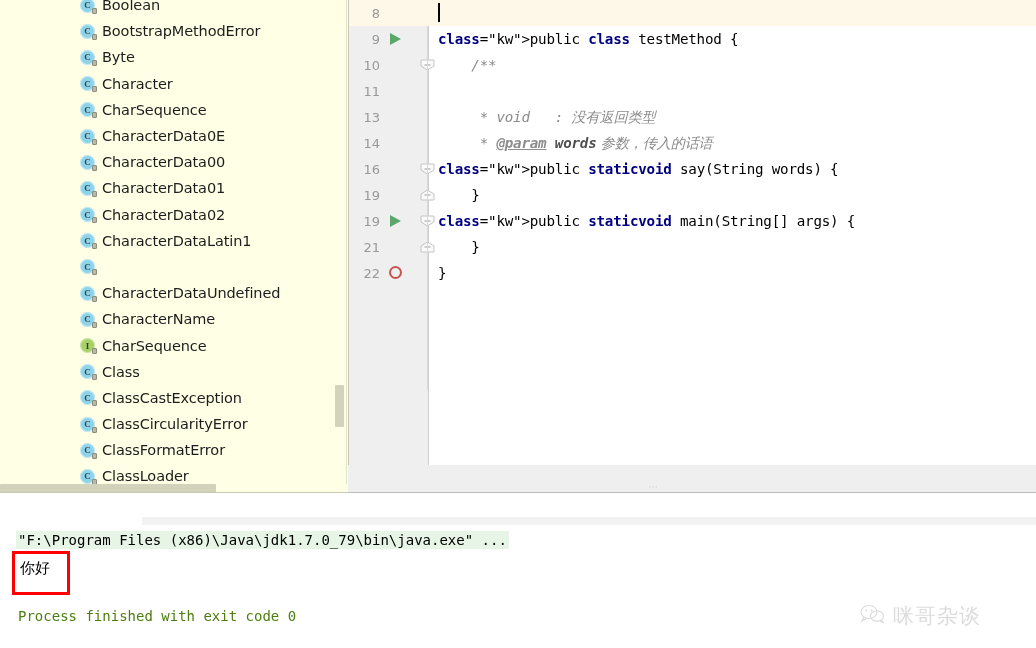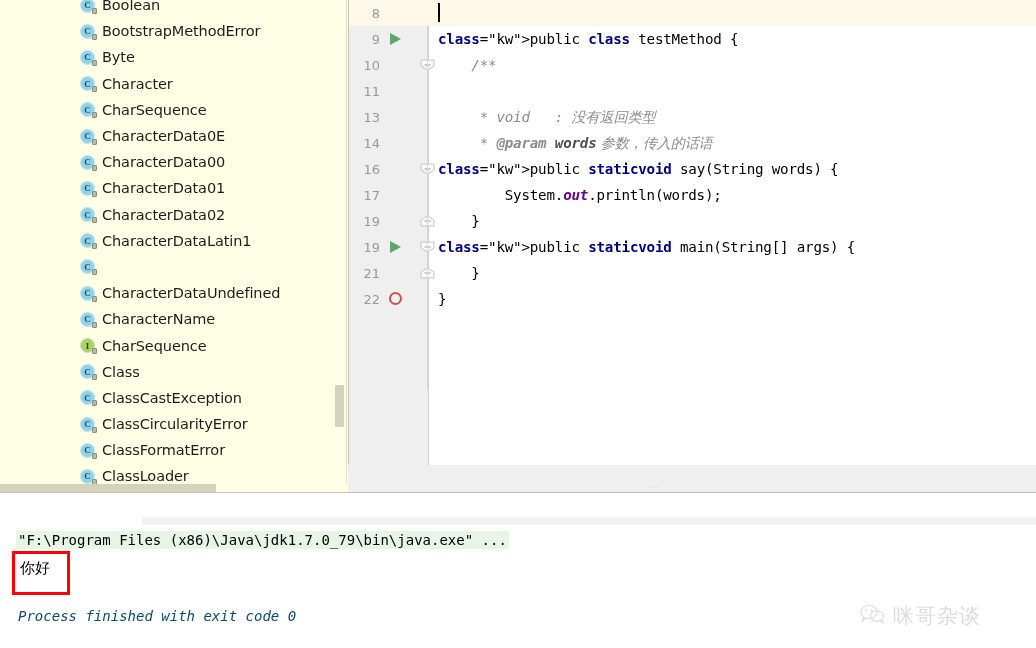--- a/index.html
+++ b/index.html
@@ -130,21 +130,21 @@
   .fold .hex{
     position:absolute;left:0;top:0;width:15px;height:12px;
   }
   .fold-indent{
     position:absolute;left:79px;width:1px;background:#d9d9d9;
   }
 
   
   .kw{color:#000080;font-weight:bold;}
   .cmt{color:#8c8c8c;font-style:italic;}
-  .cmt-tag{color:#8c8c8c;font-style:italic;font-weight:bold;}
+  .cmt-tag{color:#8c8c8c;font-style:italic;font-weight:bold;text-decoration:underline;}
   .cmt-param{color:#505050;font-style:italic;font-weight:bold;}
   .str{color:#0f9d15;}
   .field{color:#660099;font-weight:bold;font-style:italic;}
   .meth{font-style:italic;}
   .hint{
     background:#eeeeee;color:#909090;border-radius:2px;
     padding:0 2px;font-size:13px;
   }
   .cjk{font-family:"DejaVu Sans", sans-serif;}
 
@@ -189,21 +189,21 @@
     position:absolute;left:0;top:32px;width:1036px;height:123px;
     background:#ffffff;
     font-family:"DejaVu Sans Mono", monospace;
     font-size:14px;
   }
   .con-line{position:absolute;left:18px;white-space:pre;}
   .con-cmd{
     top:6px;left:16px;background:#e7f5e7;color:#000;padding:1px 2px;
   }
   .con-out{top:34px;left:20px;color:#000;font-family:"DejaVu Sans", sans-serif;font-size:15px;text-align:center;}
-  .con-fin{top:83px;left:18px;color:#0c4a6e;font-style:italic;}
+  .con-fin{top:83px;left:18px;color:#4d7c0f;}
   .redbox{
     position:absolute;left:12px;top:551px;width:58px;height:44px;
     border:3px solid #ff0000;box-sizing:border-box;
   }
 
   
   .watermark{
     position:absolute;left:860px;top:602px;
     display:flex;align-items:center;opacity:.30;
   }
@@ -317,21 +317,20 @@
               <path d="M1 1 H14 V7 L7.5 11 L1 7 Z" fill="#fafafa" stroke="#c4c4c4" stroke-width="1"></path>
               <line x1="4.5" y1="6" x2="10.5" y2="6" stroke="#9b9b9b" stroke-width="1"></line>
             </svg></span><span class="ed-code"><span class="cmt">    /**</span></span></div>
         <div class="ed-row"><span class="ed-num">11</span></div>
         <div class="ed-row"><span class="ed-num">13</span><span class="ed-code"><span class="cmt">     * void   : 没有返回类型</span></span></div>
         <div class="ed-row"><span class="ed-num">14</span><span class="ed-code"><span class="cmt">     * </span><span class="cmt-tag">@param</span><span class="cmt"> </span><span class="cmt-param">words</span><span class="cmt cjk"> 参数，传入的话语</span></span></div>
         <div class="ed-row"><span class="ed-num">16</span><span class="fold" style="top: 7px;"><svg class="hex" viewBox="0 0 15 12">
               <path d="M1 1 H14 V7 L7.5 11 L1 7 Z" fill="#fafafa" stroke="#c4c4c4" stroke-width="1"></path>
               <line x1="4.5" y1="6" x2="10.5" y2="6" stroke="#9b9b9b" stroke-width="1"></line>
             </svg></span><span class="ed-code">    <span <span="" class="kw">class</span>="kw"&gt;public <span class="kw">static</span> <span class="kw">void</span> say(String words) {</span></div>
-        <div class="ed-row"><span class="ed-num">17</span><span class="ed-code">        System.<span class="field">out</span>.println(words);</span></div>
         <div class="ed-row"><span class="ed-num">19</span><span class="fold" style="top: 7px;"><svg class="hex" viewBox="0 0 15 12">
               <path d="M1 11 H14 V5 L7.5 1 L1 5 Z" fill="#fafafa" stroke="#c4c4c4" stroke-width="1"></path>
               <line x1="4.5" y1="6" x2="10.5" y2="6" stroke="#9b9b9b" stroke-width="1"></line>
             </svg></span><span class="ed-code">    }</span></div>
         <div class="ed-row"><span class="ed-num">19</span><span class="run-marker"></span><span class="fold" style="top: 7px;"><svg class="hex" viewBox="0 0 15 12">
               <path d="M1 1 H14 V7 L7.5 11 L1 7 Z" fill="#fafafa" stroke="#c4c4c4" stroke-width="1"></path>
               <line x1="4.5" y1="6" x2="10.5" y2="6" stroke="#9b9b9b" stroke-width="1"></line>
             </svg></span><span class="ed-code">    <span <span="" class="kw">class</span>="kw"&gt;public <span class="kw">static</span> <span class="kw">void</span> main(String[] args) {</span></div>
         <div class="ed-row"><span class="ed-num">21</span><span class="fold" style="top: 7px;"><svg class="hex" viewBox="0 0 15 12">
               <path d="M1 11 H14 V5 L7.5 1 L1 5 Z" fill="#fafafa" stroke="#c4c4c4" stroke-width="1"></path>

